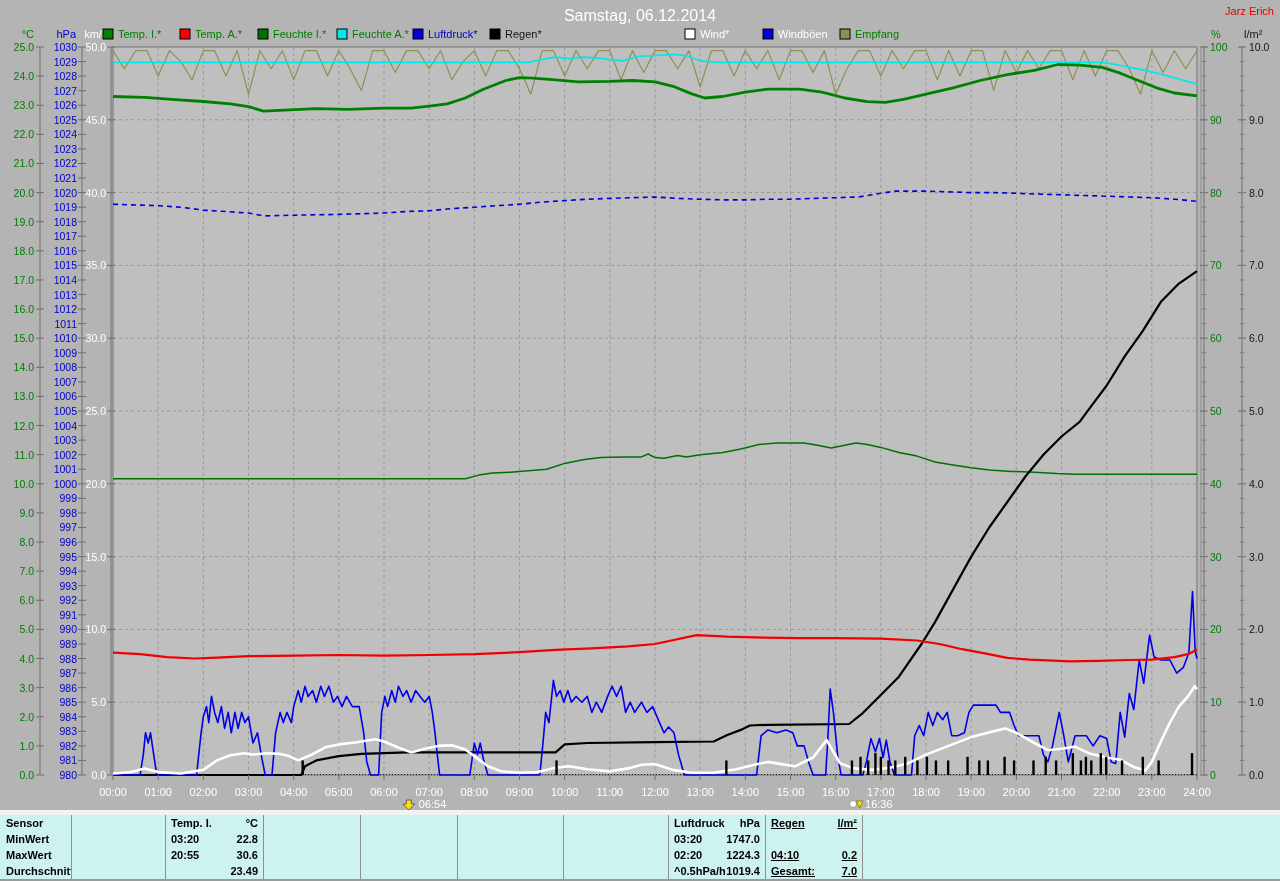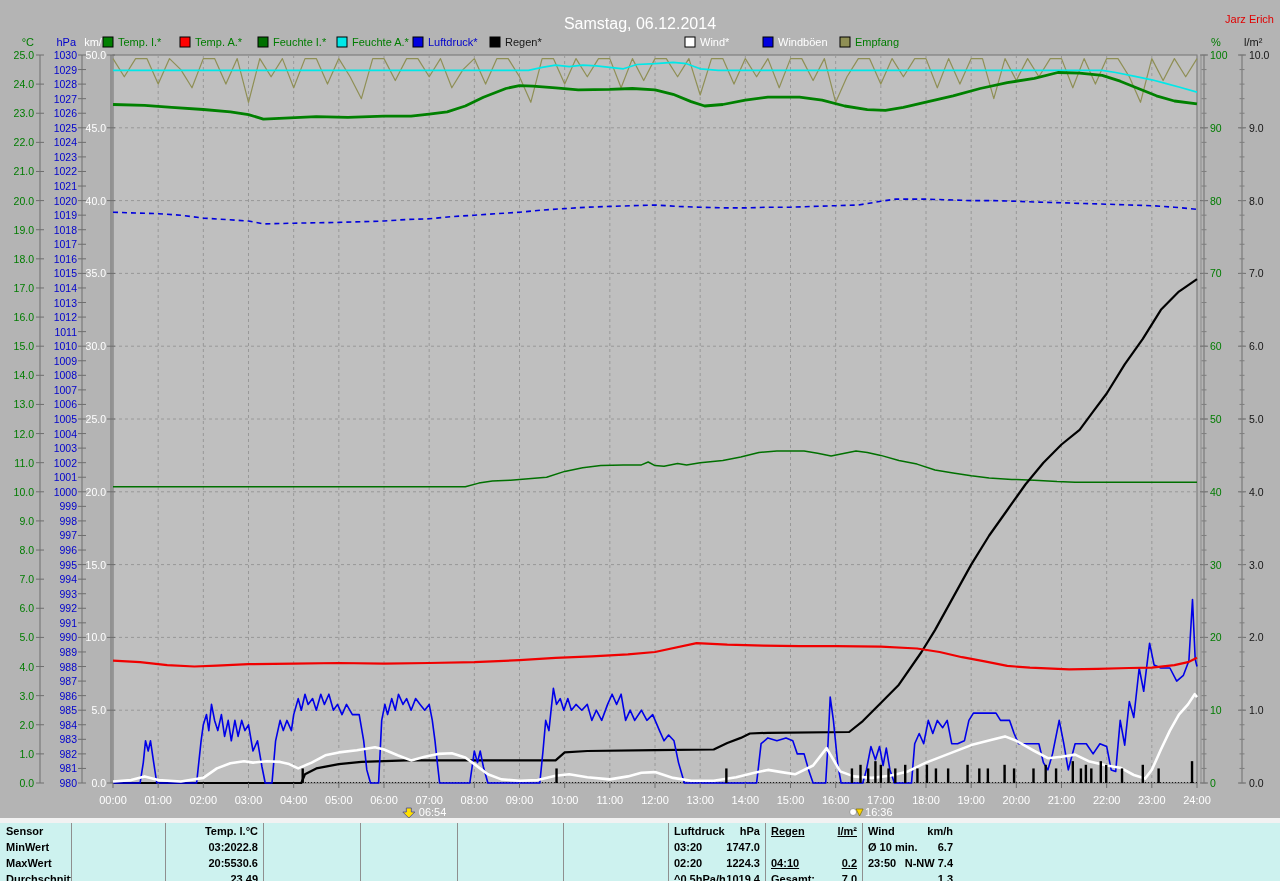--- a/index.html
+++ b/index.html
@@ -1,17 +1,17 @@
 <!DOCTYPE html>
 <html><head>
 <meta charset="utf-8">
 <style>
   html,body{margin:0;padding:0;background:#b4b4b4;width:1280px;height:881px;overflow:hidden;
     font-family:"Liberation Sans",sans-serif;-webkit-font-smoothing:none;}
-  #app{position:relative;width:1280px;height:856px;background:#b4b4b4;margin-top:8px;}
+  #app{position:relative;width:1280px;height:856px;background:#b4b4b4;}
   #chart-wrap{position:absolute;left:0;top:0;width:1280px;height:810px;}
   svg{font-family:"Liberation Sans",sans-serif;}
   #sep{position:absolute;left:0;top:810px;width:1280px;height:5px;background:#f2f2f2;}
   #stats-table{position:absolute;left:0;top:815px;width:1280px;height:64px;background:#cdf2ef;
     display:flex;flex-direction:row;font-size:11px;font-weight:bold;color:#000;border-bottom:2px solid #9a9a9a;}
   .tcol{box-sizing:border-box;height:100%;display:flex;flex-direction:column;border-right:1px solid #8f8f8f;}
   .tcol.noborder{border-right:none;}
   .trow{height:16px;line-height:16px;display:flex;justify-content:space-between;padding:0 5px;white-space:nowrap;overflow:hidden;}
   .trow .lt{text-align:left;}
   .trow .rt{text-align:right;}
@@ -577,21 +577,21 @@
         </div>
         <div class="trow">
           <span class="lt">12:55</span>
           <span class="rt">4.8</span>
         </div>
         <div class="trow">
           <span class="lt"></span>
           <span class="rt">4.29</span>
         </div>
       </div>
-      <div class="tcol" style="width: 98px; align-items: flex-end;">
+      <div class="tcol" style="width: 98px;">
         <div class="trow">
           <span class="lt">Temp. I.</span>
           <span class="rt">°C</span>
         </div>
         <div class="trow">
           <span class="lt">03:20</span>
           <span class="rt">22.8</span>
         </div>
         <div class="trow">
           <span class="lt">20:55</span>
@@ -701,35 +701,17 @@
           <span class="lt"></span>
           <span class="rt"></span>
         </div>
         <div class="trow">
           <span class="lt">04:10</span>
           <span class="rt">0.2</span>
         </div>
         <div class="trow">
           <span class="lt">Gesamt:</span>
           <span class="rt">7.0</span>
-        </div>
-      </div>
-      <div class="tcol noborder" style="width: 95px;">
-        <div class="trow">
-          <span class="lt">Wind</span>
-          <span class="rt">km/h</span>
-        </div>
-        <div class="trow">
-          <span class="lt">Ø 10 min.</span>
-          <span class="rt">6.7</span>
-        </div>
-        <div class="trow">
-          <span class="lt">23:50</span>
-          <span class="rt">N-NW 7.4</span>
-        </div>
-        <div class="trow">
-          <span class="lt"></span>
-          <span class="rt">1.3</span>
         </div>
       </div>
       <div class="tcol noborder" style="flex: 1 1 0%;"></div>
     </div>
 </div>
 
 </body></html>

